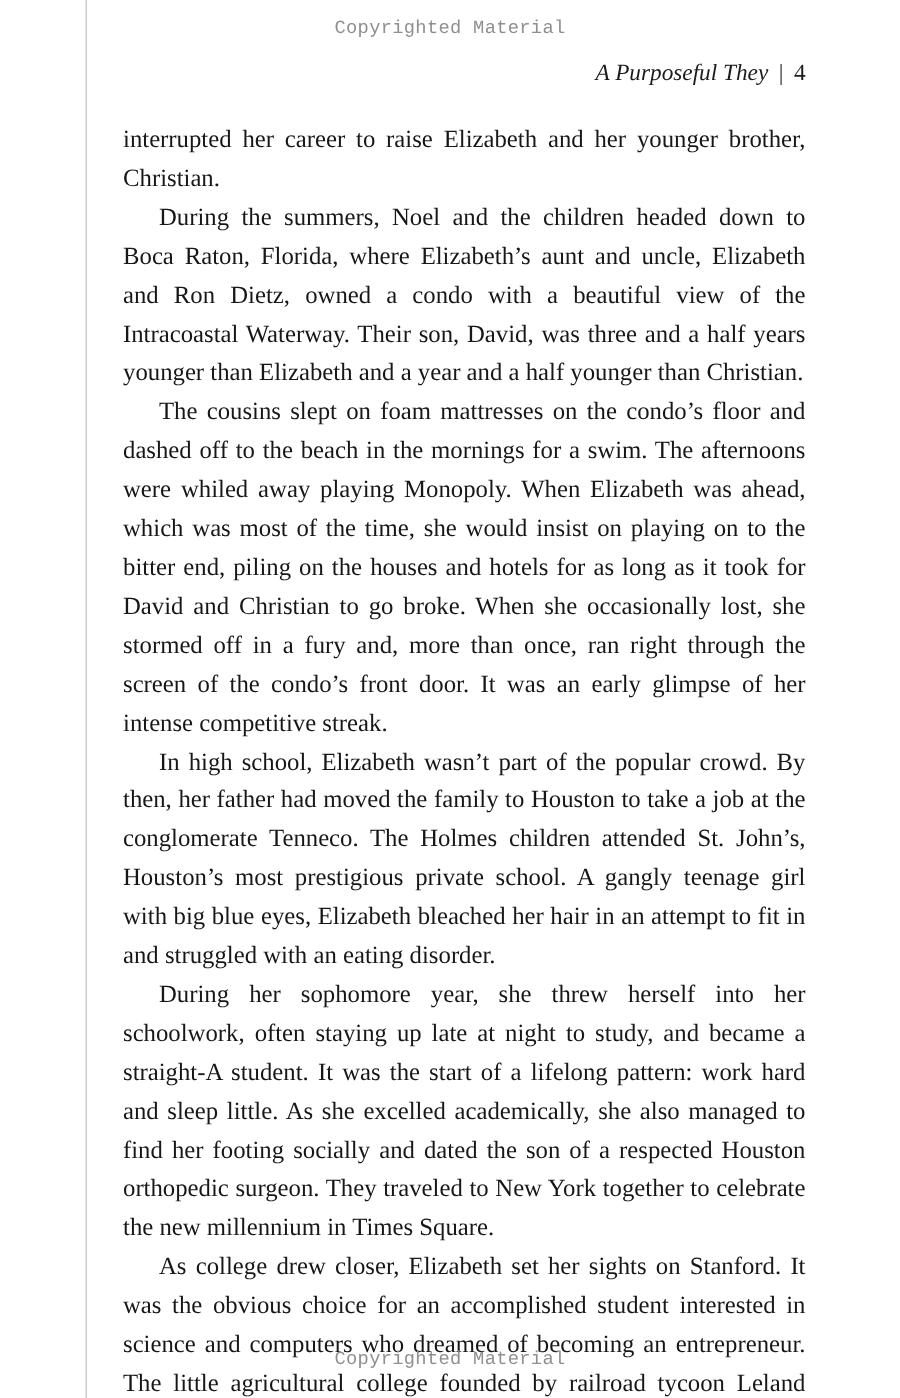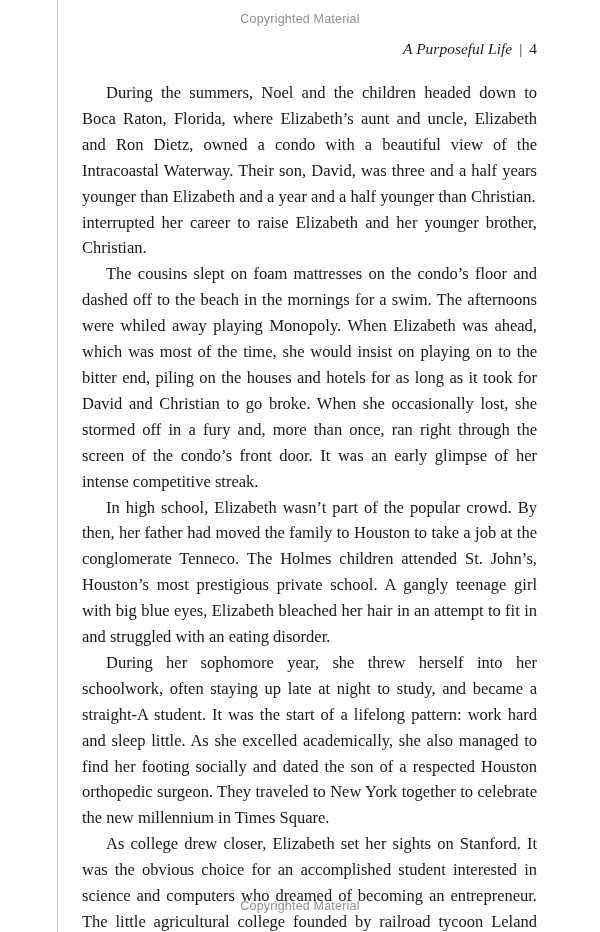--- a/index.html
+++ b/index.html
@@ -16,21 +16,21 @@
     top: 0;
     bottom: 0;
     width: 1px;
     background: #cccccc;
   }
   .copyright-notice {
     position: absolute;
     left: 0;
     width: 100%;
     text-align: center;
-    font-family: Liberation Sans, sans-serif;
+    font-family: Liberation Mono, monospace;
     font-size: 12.5px;
     color: #8f8f8f;
     letter-spacing: 0.2px;
   }
   .copyright-top { top: 12px; }
   .copyright-bottom { top: 899px; }
   .running-head {
     position: absolute;
     top: 40px;
     left: 82px;
@@ -56,25 +56,25 @@
   .para.indent { text-indent: 24px; }
 </style>
 </head>
 <body>
 
 <div class="page-edge-line"></div>
 
 <div class="copyright-notice copyright-top">Copyrighted Material</div>
 
 <div class="running-head">
-  <span class="head-title">A Purposeful Life</span><span class="head-sep">|</span><span class="head-pagenum">4</span>
+  <span class="head-title">A Purposeful They</span><span class="head-sep">|</span><span class="head-pagenum">4</span>
 </div>
 
 <div class="body-text">
+    <p class="para">interrupted her career to raise Elizabeth and her younger brother, Christian.</p>
     <p class="para indent">During the summers, Noel and the children headed down to Boca Raton, Florida, where Elizabeth’s aunt and uncle, Elizabeth and Ron Dietz, owned a condo with a beautiful view of the Intracoastal Waterway. Their son, David, was three and a half years younger than Elizabeth and a year and a half younger than Christian.</p>
-    <p class="para">interrupted her career to raise Elizabeth and her younger brother, Christian.</p>
     <p class="para indent">The cousins slept on foam mattresses on the condo’s floor and dashed off to the beach in the mornings for a swim. The afternoons were whiled away playing Monopoly. When Elizabeth was ahead, which was most of the time, she would insist on playing on to the bitter end, piling on the houses and hotels for as long as it took for David and Christian to go broke. When she occasionally lost, she stormed off in a fury and, more than once, ran right through the screen of the condo’s front door. It was an early glimpse of her intense competitive streak.</p>
     <p class="para indent">In high school, Elizabeth wasn’t part of the popular crowd. By then, her father had moved the family to Houston to take a job at the conglomerate Tenneco. The Holmes children attended St. John’s, Houston’s most prestigious private school. A gangly teenage girl with big blue eyes, Elizabeth bleached her hair in an attempt to fit in and struggled with an eating disorder.</p>
     <p class="para indent">During her sophomore year, she threw herself into her schoolwork, often staying up late at night to study, and became a straight-A student. It was the start of a lifelong pattern: work hard and sleep little. As she excelled academically, she also managed to find her footing socially and dated the son of a respected Houston orthopedic surgeon. They traveled to New York together to celebrate the new millennium in Times Square.</p>
     <p class="para indent">As college drew closer, Elizabeth set her sights on Stanford. It was the obvious choice for an accomplished student interested in science and computers who dreamed of becoming an entrepreneur. The little agricultural college founded by railroad tycoon Leland Stanford at the end of the nineteenth century had become inextricably linked with Silicon Valley. The internet boom was in full swing then and</p>
   </div>
 
 <div class="copyright-notice copyright-bottom">Copyrighted Material</div>
 
 </body></html>

